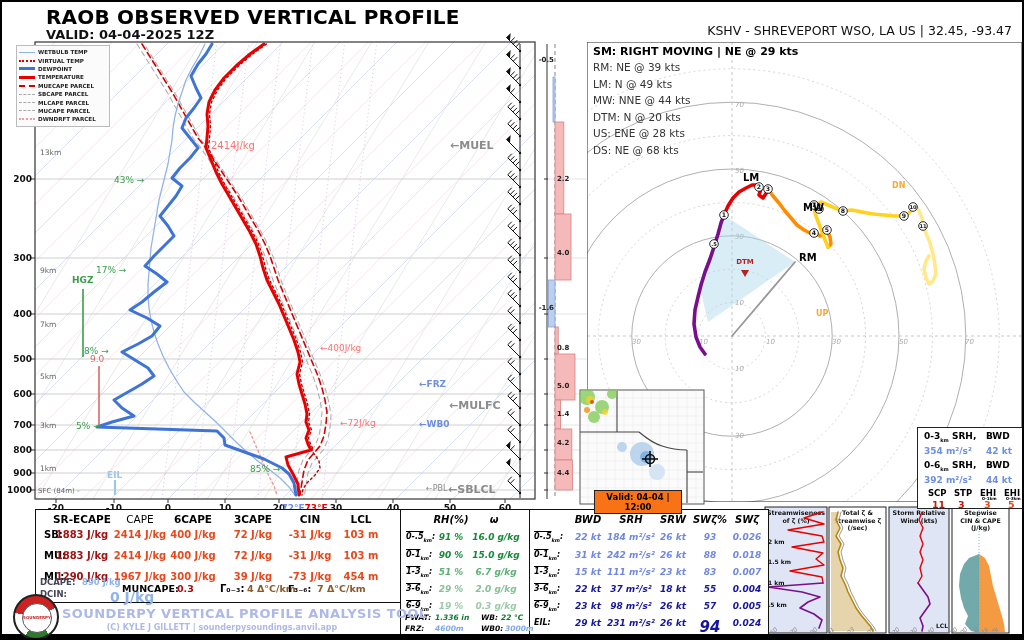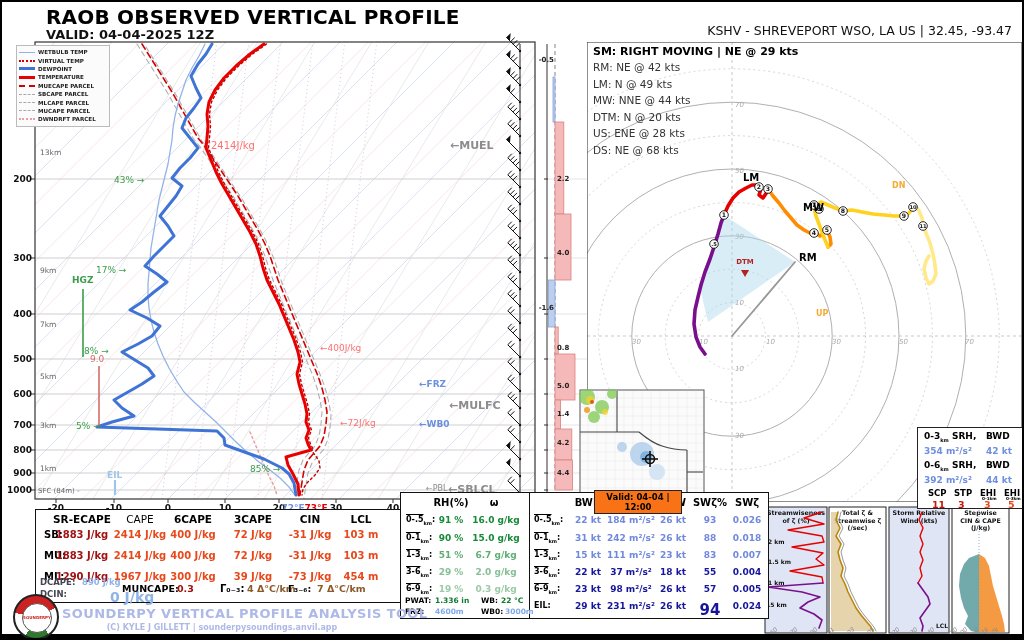--- a/index.html
+++ b/index.html
@@ -14,21 +14,21 @@
   .lg-row{display:flex;align-items:center;height:8.4px;}
   .lg-smp{display:inline-block;width:16px;margin-right:3px;border-top-width:2px;border-top-style:solid;}
   .lg-lab{font-size:5.6px;font-weight:600;color:#222;white-space:nowrap;}
   #sm-box{left:591px;top:43px;z-index:4;}
   .sm-line1{font-size:11px;font-weight:bold;color:#000;margin-bottom:3px;white-space:nowrap;}
   .sm-line{font-size:10.5px;color:#333;margin-bottom:4.5px;white-space:nowrap;}
   #srh-box{left:915px;top:425px;width:104px;height:80px;background:#fff;border:1.5px solid #222;z-index:6;}
   #map-caption{left:592px;top:488px;width:86px;background:#f97316;border:1px solid #222;font-size:8.5px;
                font-weight:bold;text-align:center;padding:1px 0;z-index:6;}
   #thermo-box{left:33px;top:507px;width:364px;height:92px;border:1.3px solid #111;background:#fff;}
-  #mk-box{left:398px;top:490px;width:367px;height:125px;border:1.3px solid #111;background:#fff;}
+  #mk-box{left:398px;top:507px;width:367px;height:125px;border:1.3px solid #111;background:#fff;font-style:italic;}
   #mk-div{position:absolute;left:128px;top:0;height:100%;border-left:1.3px solid #111;}
   .cell{position:absolute;white-space:nowrap;}
   .ol{text-decoration:overline;}
   #footer1{left:60px;top:604px;width:320px;text-align:center;font-size:13px;font-weight:bold;
            color:#aeb9e8;letter-spacing:0.4px;white-space:nowrap;}
   #footer2{left:60px;top:621px;width:320px;text-align:center;font-size:8px;font-weight:bold;color:#aeb9e8;}
   #bottom-bar{left:0;top:632px;width:1024px;height:8px;background:#000;}
   #logo{left:11px;top:592px;width:42px;height:42px;border-radius:50%;border:2px solid #222;z-index:9;
         background:conic-gradient(#c22 0 18%,#fff 18% 40%,#2d7a2d 40% 58%,#fff 58% 78%,#c22 78% 100%);}
   #logo-inner{position:absolute;left:7px;top:7px;width:28px;height:28px;border-radius:50%;background:#fff;
@@ -569,21 +569,21 @@
         <span class="lg-lab">MUCAPE PARCEL</span>
       </div>
       <div class="lg-row">
         <span class="lg-smp" style="border-top: 2px dotted rgb(232, 160, 160);"></span>
         <span class="lg-lab">DWNDRFT PARCEL</span>
       </div>
     </div>
 
   <div class="abs" id="sm-box">
     <div class="sm-line1">SM: RIGHT MOVING | NE @ 29 kts</div>
-  <div class="sm-line">RM: NE @ 42 kts</div>
+  <div class="sm-line">RM: NE @ 39 kts</div>
       <div class="sm-line">LM: N @ 49 kts</div>
       <div class="sm-line">MW: NNE @ 44 kts</div>
       <div class="sm-line">DTM: N @ 20 kts</div>
       <div class="sm-line">US: ENE @ 28 kts</div>
       <div class="sm-line">DS: NE @ 68 kts</div>
     </div>
 
   <div class="abs" id="srh-box">
       <div class="cell" style="left: 6px; top: 3px; font-size: 9px; font-weight: bold; color: rgb(0, 0, 0);">0-3<sub style="font-size:5px">km</sub> SRH,</div>
       <div class="cell" style="left: 68px; top: 3px; font-size: 9px; font-weight: bold; color: rgb(0, 0, 0);">BWD</div>

